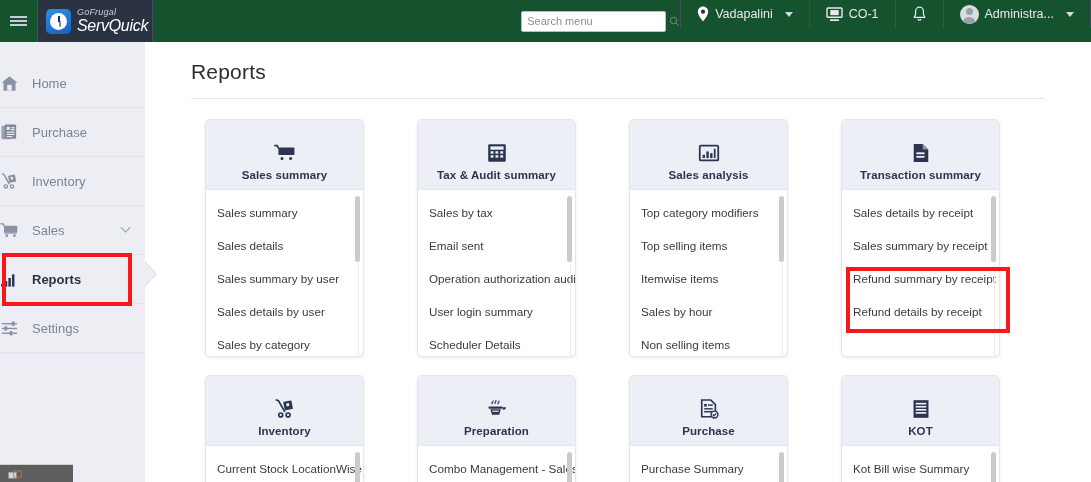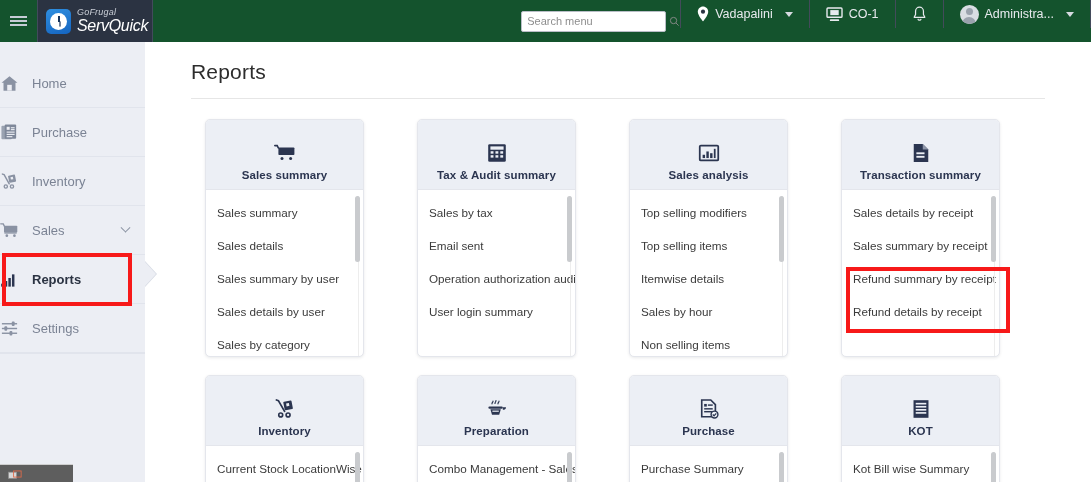--- a/index.html
+++ b/index.html
@@ -409,40 +409,41 @@
         </svg>
         <div class="card-title">Tax &amp; Audit summary</div>
       </div>
       <div class="card-body">
         <div class="sbar-track"></div>
         <div class="sbar"></div>
         <div class="card-item">Sales by tax</div>
         <div class="card-item">Email sent</div>
         <div class="card-item">Operation authorization audit</div>
         <div class="card-item">User login summary</div>
+        <div class="card-item">Scheduler Details</div>
       </div>
     </div>
 
     <div class="card">
       <div class="card-head">
         <svg class="cico" viewBox="0 0 20 20">
           <rect x="1.6" y="3.2" width="16.8" height="13.6" rx="1" fill="none" stroke="#2b3550" stroke-width="1.6"></rect>
           <rect x="4.2" y="11.6" width="2.2" height="3" fill="#2b3550"></rect>
           <rect x="7.6" y="8.6" width="2.2" height="6" fill="#2b3550"></rect>
           <rect x="11" y="10.2" width="2.2" height="4.4" fill="#2b3550"></rect>
           <rect x="14.4" y="6.2" width="1.6" height="8.4" fill="#2b3550"></rect>
         </svg>
         <div class="card-title">Sales analysis</div>
       </div>
       <div class="card-body">
         <div class="sbar-track"></div>
         <div class="sbar"></div>
-        <div class="card-item">Top selling modifiers</div>
+        <div class="card-item">Top category modifiers</div>
         <div class="card-item">Top selling items</div>
-        <div class="card-item">Itemwise details</div>
+        <div class="card-item">Itemwise items</div>
         <div class="card-item">Sales by hour</div>
         <div class="card-item">Non selling items</div>
       </div>
     </div>
 
     <div class="card">
       <div class="card-head">
         <svg class="cico" viewBox="0 0 20 20">
           <path d="M3.4 1.8h8.2l5 5v11.4H3.4z" fill="#2b3550"></path>
           <path d="M11.6 1.8v5h5z" fill="#8d95a8"></path>

